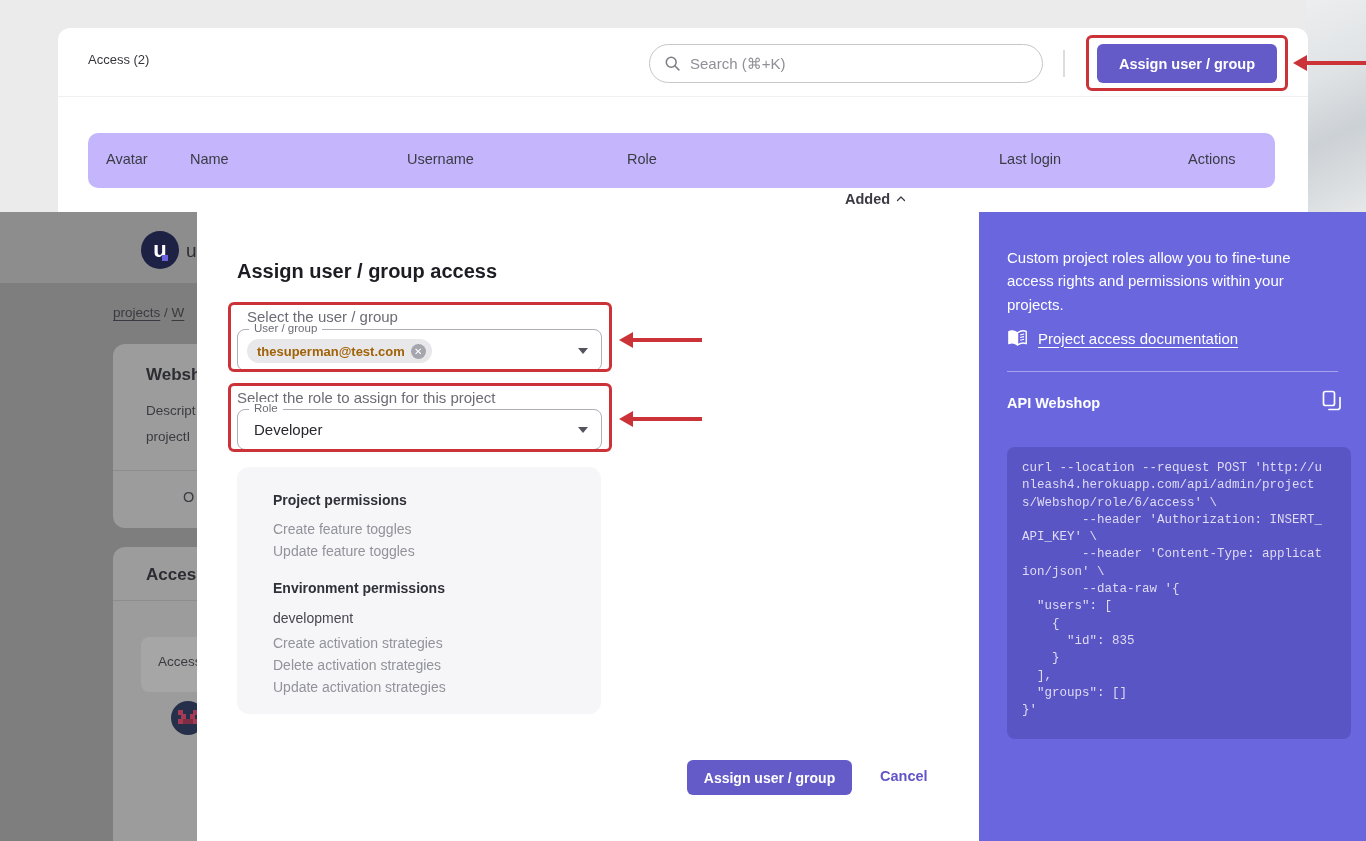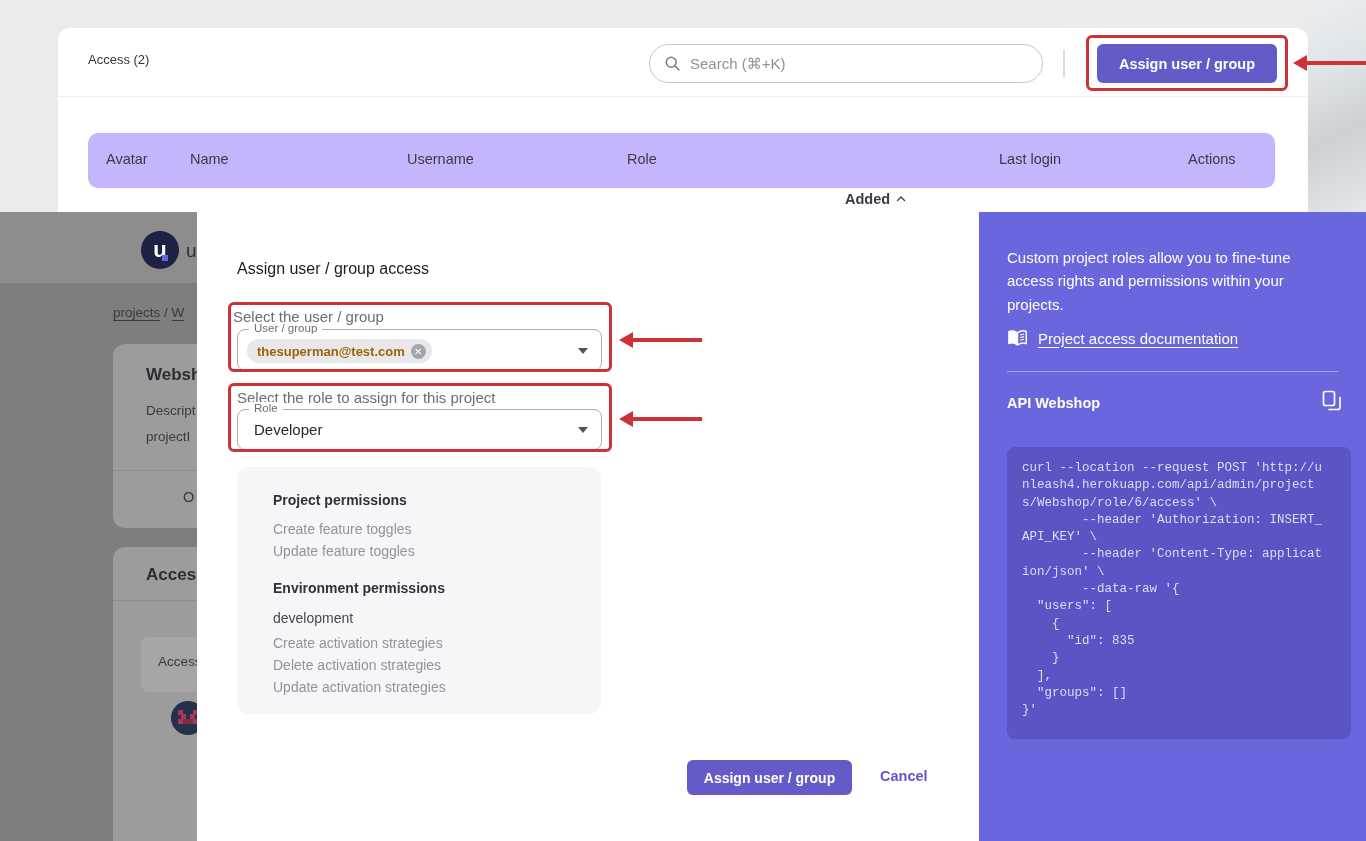--- a/index.html
+++ b/index.html
@@ -42,21 +42,21 @@
   .bg-h { position:absolute; font-size:17px; font-weight:bold; color:#2c2c33; }
   .bg-t { position:absolute; font-size:13.5px; color:#3a3a41; }
   .bg-div { position:absolute; height:1px; background:#8d8d8d; width:200px; left:0; }
   .bg-inner { left:28px; top:90px; width:172px; height:55px; background:#a6a6a6; border-radius:8px; }
   .avatar { left:171px; top:701px; width:34px; height:34px; border-radius:50%; background:#26304b; overflow:hidden; }
   .avatar .px { position:absolute; left:7px; top:9px; width:5px; height:5px; background:#a43a56;
     box-shadow:15px 0 #a43a56, 3px 4px #a43a56, 12px 4px #a43a56, 0 9px #a43a56, 5px 9px #7e2d42, 10px 9px #7e2d42, 15px 9px #a43a56; }
 
   
   .modal { left:197px; top:212px; width:782px; height:629px; background:#ffffff; }
-  .modal-title { left:40px; top:48px; font-size:16px; font-weight:400; color:#1c1c22; position:absolute; }
+  .modal-title { left:40px; top:48px; font-size:20px; font-weight:700; color:#1c1c22; position:absolute; }
   .sec-label { position:absolute; font-size:15px; color:#6c6c75; }
   .fieldset { position:absolute; width:365px; border:1px solid #aeaeb6; border-radius:8px; background:#fff; cursor:pointer; }
   .legend { position:absolute; font-size:11.5px; color:#6c6c75; background:#fff; padding:0 5px; }
   .chip { position:absolute; left:9px; top:9px; height:24px; background:#e8e8eb; border-radius:12px; display:flex; align-items:center; gap:6px; padding:0 6px 0 10px; }
   .chip-label { font-size:13px; font-weight:bold; color:#a16207; }
   .chip-x { width:15px; height:15px; border-radius:50%; background:#a5a5ad; color:#fff; font-size:10px; line-height:15px; text-align:center; cursor:pointer; }
   .caret { position:absolute; width:0; height:0; border-left:5px solid transparent; border-right:5px solid transparent; border-top:6px solid #54545e; }
   .role-value { position:absolute; left:16px; top:11px; font-size:15px; color:#26262c; }
 
   .perm-panel { position:absolute; left:40px; top:255px; width:364px; height:247px; background:#f6f6f8; border-radius:12px; padding:25px 36px; }
@@ -145,21 +145,21 @@
     <div class="abs bg-inner"></div>
     <div class="bg-t" style="left:45px; top:107px">Access</div>
   </div>
   <div class="abs avatar">
       <span class="px"></span>
     </div>
 
   <div class="abs modal">
     <div class="modal-title">Assign user / group access</div>
 
-    <div class="sec-label" style="left:36px; top:96px">Select the user / group</div>
+    <div class="sec-label" style="left:50px; top:96px">Select the user / group</div>
     <div class="fieldset" style="left:40px; top:117px; height:42px">
       <span class="legend" style="left:11px; top:-8px">User / group</span>
       <span class="chip">
         <span class="chip-label">thesuperman@test.com</span>
         <span class="chip-x">✕</span>
       </span>
       <span class="caret" style="left:340px; top:18px"></span>
     </div>
 
     <div class="sec-label" style="left:40px; top:177px">Select the role to assign for this project</div>

